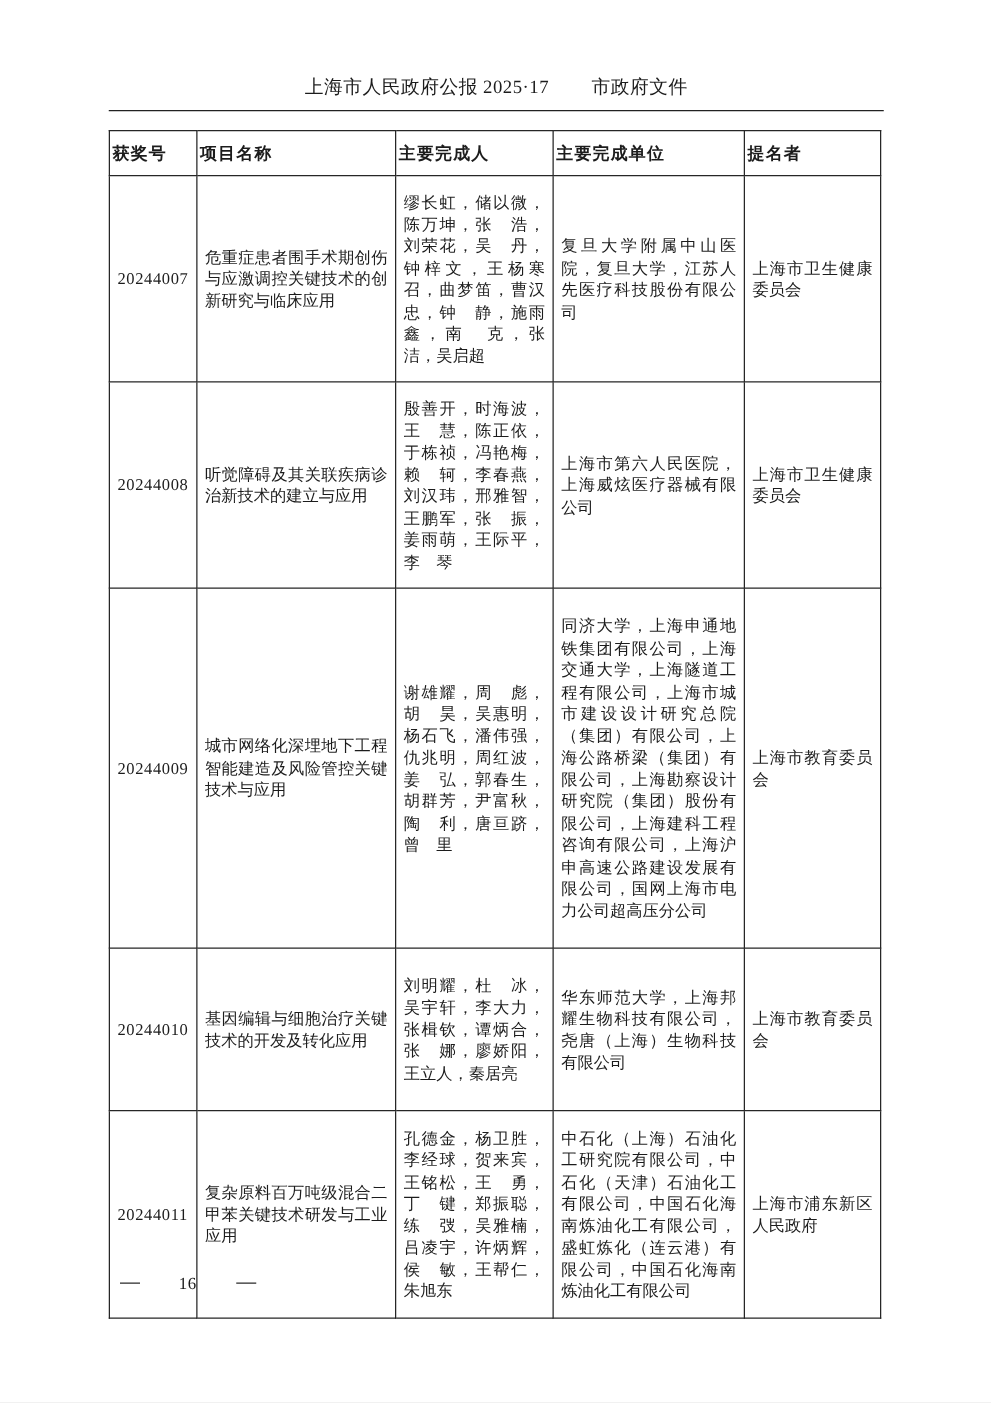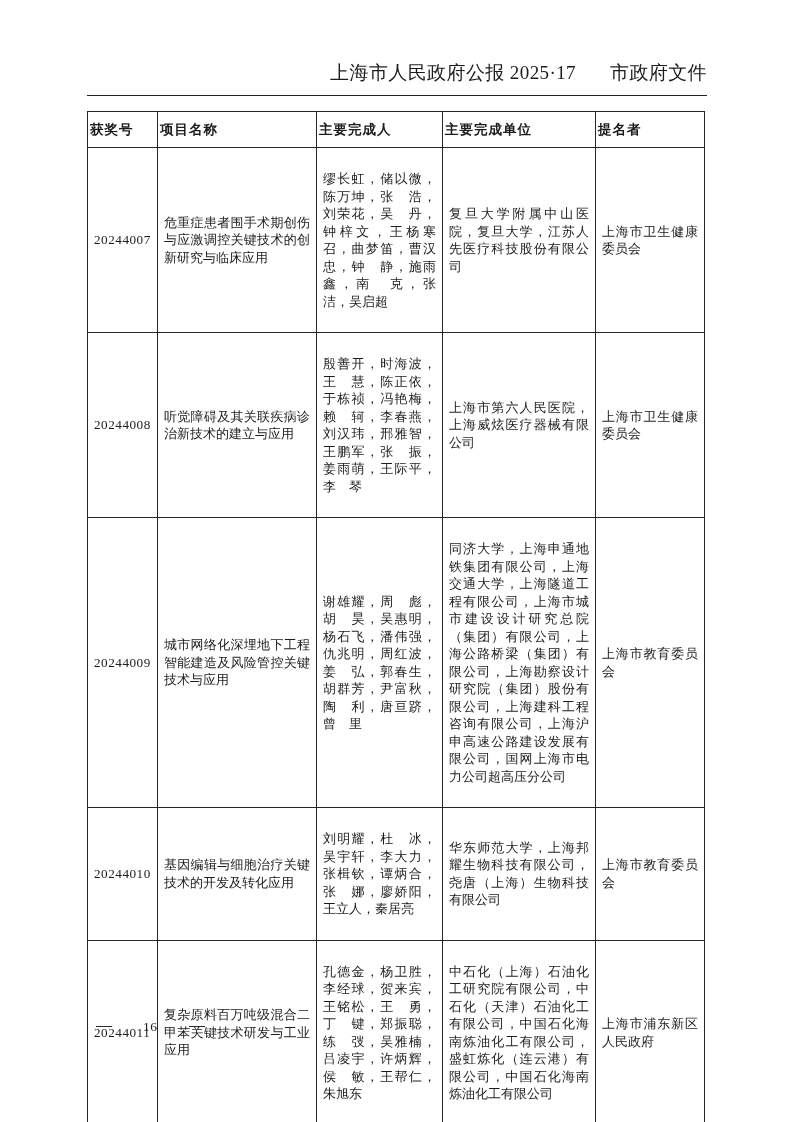--- a/index.html
+++ b/index.html
@@ -14,23 +14,23 @@
     color: #1c1c1c;
     overflow: hidden;
   }
   .content {
     width: 620px;
     margin-left: 87px;
     padding-top: 60px;
   }
   .running-header {
     display: flex;
-    justify-content: flex-end;
+    justify-content: center;
     align-items: baseline;
-    font-size: 19px;
+    font-size: 15px;
     letter-spacing: 0.4px;
     gap: 14px;
   }
   .running-header .hdr-left { white-space: nowrap; }
   .running-header .hdr-right { white-space: nowrap; margin-left: 20px; }
   .header-rule {
     border: none;
     border-top: 1.6px solid #222222;
     margin-top: 9px;
   }
@@ -42,21 +42,21 @@
     font-size: 13px;
   }
   table.awards col.col-no        { width: 70px; }
   table.awards col.col-project   { width: 159px; }
   table.awards col.col-people    { width: 126px; }
   table.awards col.col-orgs      { width: 153px; }
   table.awards col.col-nominator { width: 109px; }
   table.awards th, table.awards td {
     border: 1.4px solid #262626;
     vertical-align: middle;
-    padding: 22px 6px;
+    padding: 12px 6px;
     line-height: 17.5px;
     overflow: hidden;
   }
   table.awards th {
     font-family: "Liberation Sans", "DejaVu Sans", sans-serif;
     font-weight: 700;
     font-size: 13.5px;
     text-align: left;
     height: 36px;
     padding: 4px 2px;

